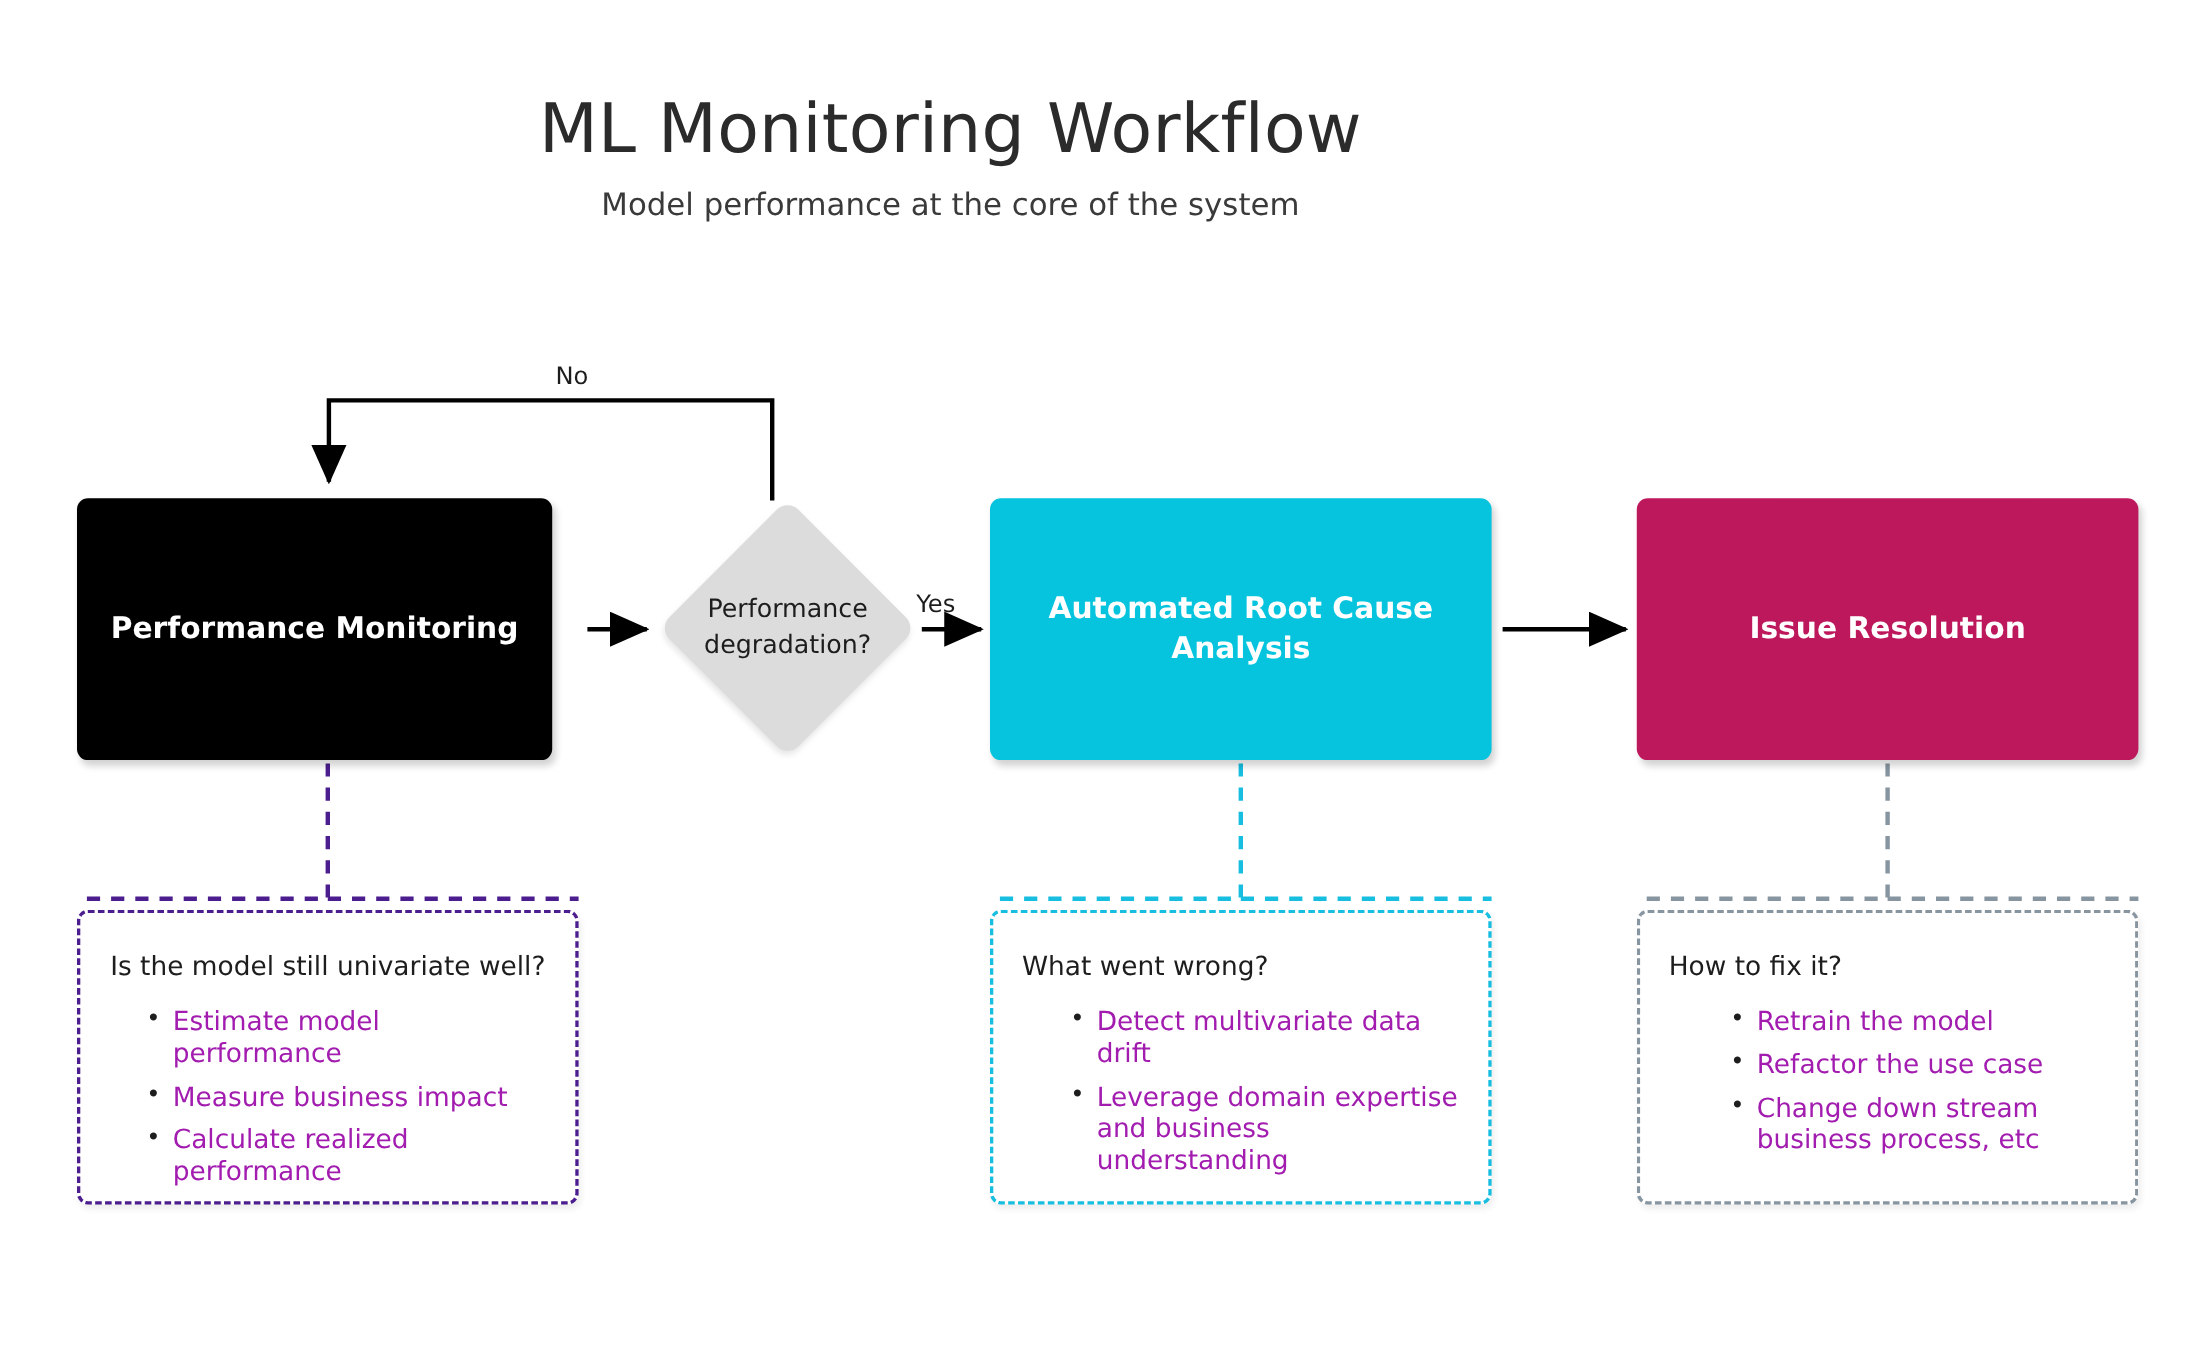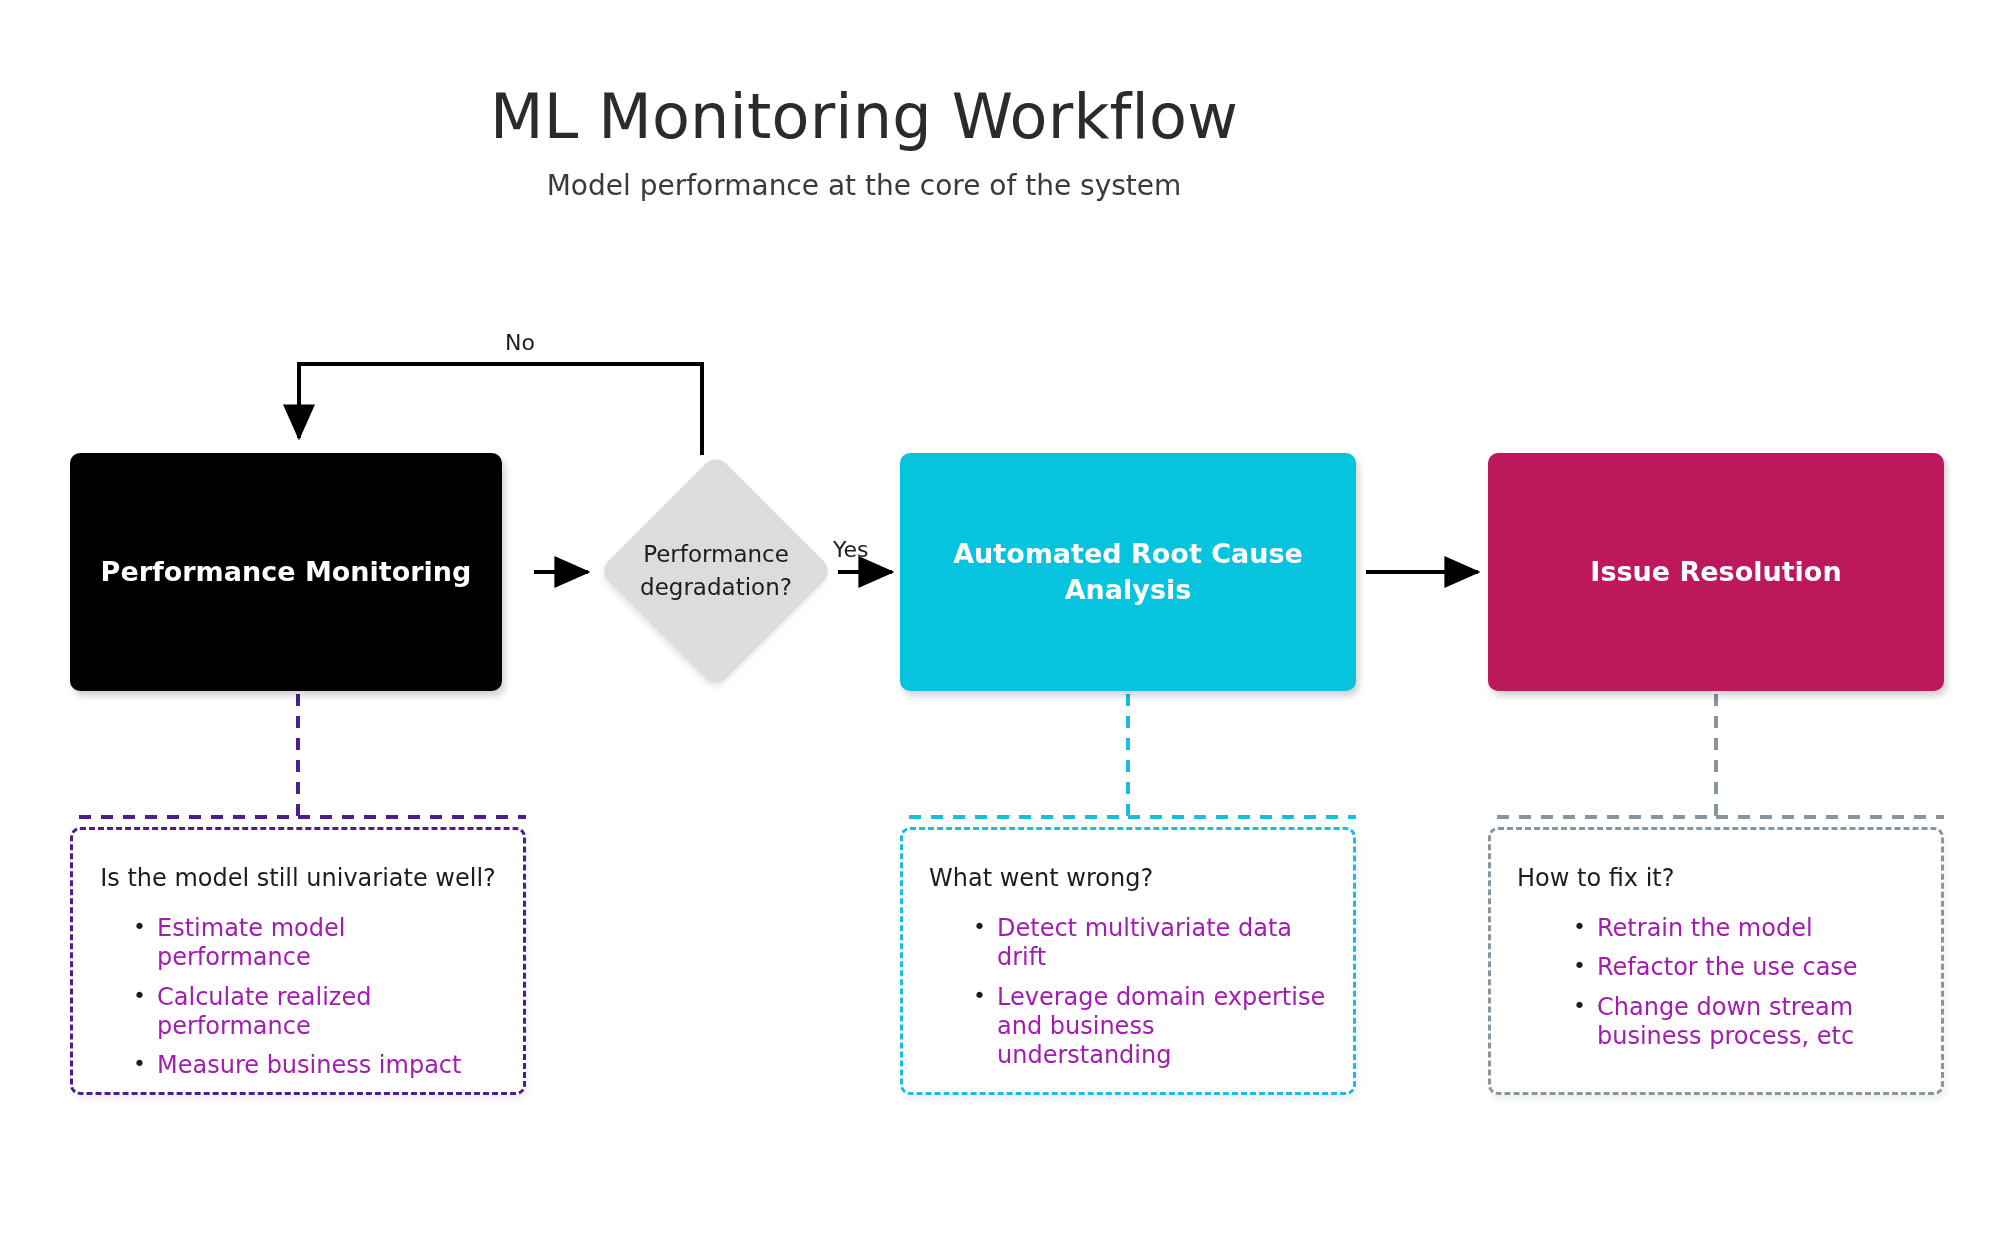--- a/index.html
+++ b/index.html
@@ -239,22 +239,22 @@
 </div>
 
 <div class="node" id="node-resolution">
   <span>Issue Resolution</span>
 </div>
 
 <div class="detail" id="detail-monitoring">
   <div class="detail-heading">Is the model still univariate well?</div>
   <ul class="detail-list">
     <li>Estimate model performance</li>
+    <li>Measure business impact</li>
     <li>Calculate realized performance</li>
-    <li>Measure business impact</li>
   </ul>
 </div>
 
 <div class="detail" id="detail-rca">
   <div class="detail-heading">What went wrong?</div>
   <ul class="detail-list">
     <li>Detect multivariate data drift</li>
     <li>Leverage domain expertise and business understanding</li>
   </ul>
 </div>

